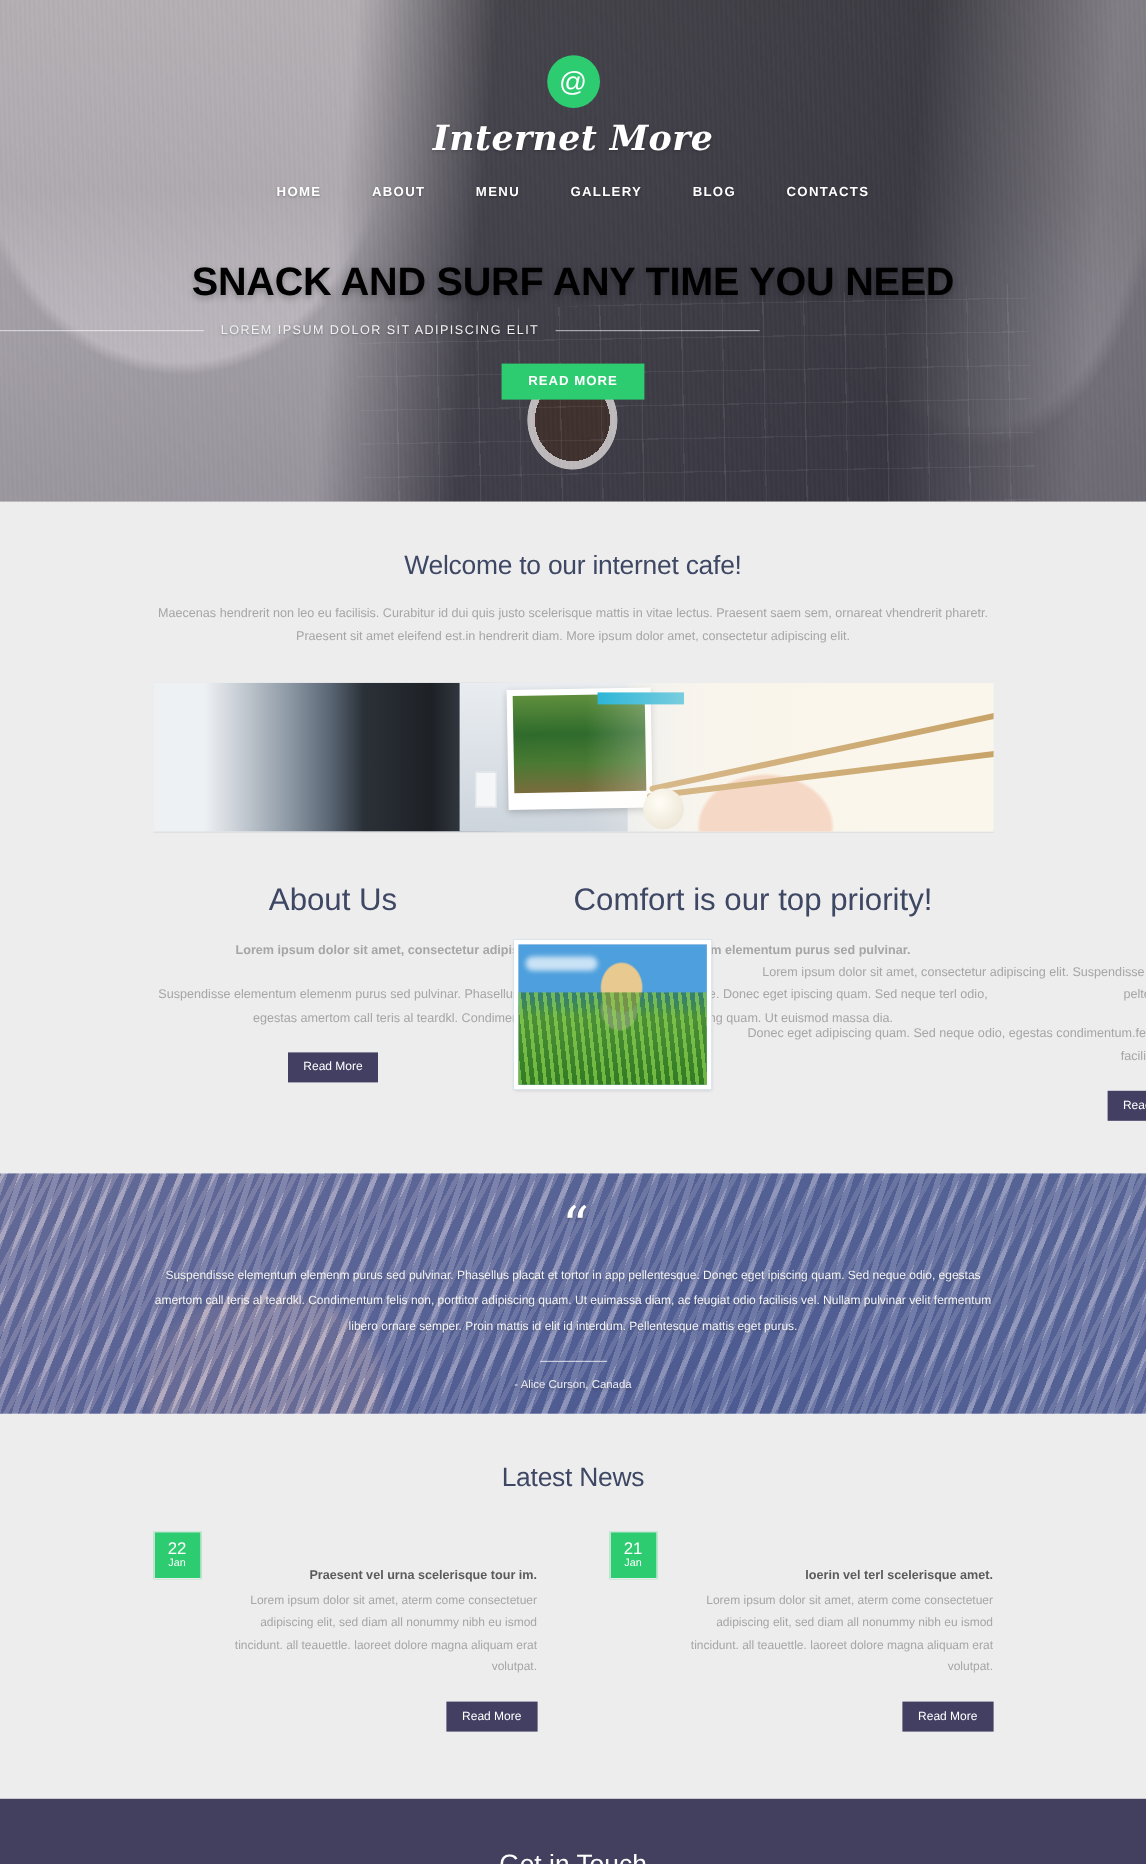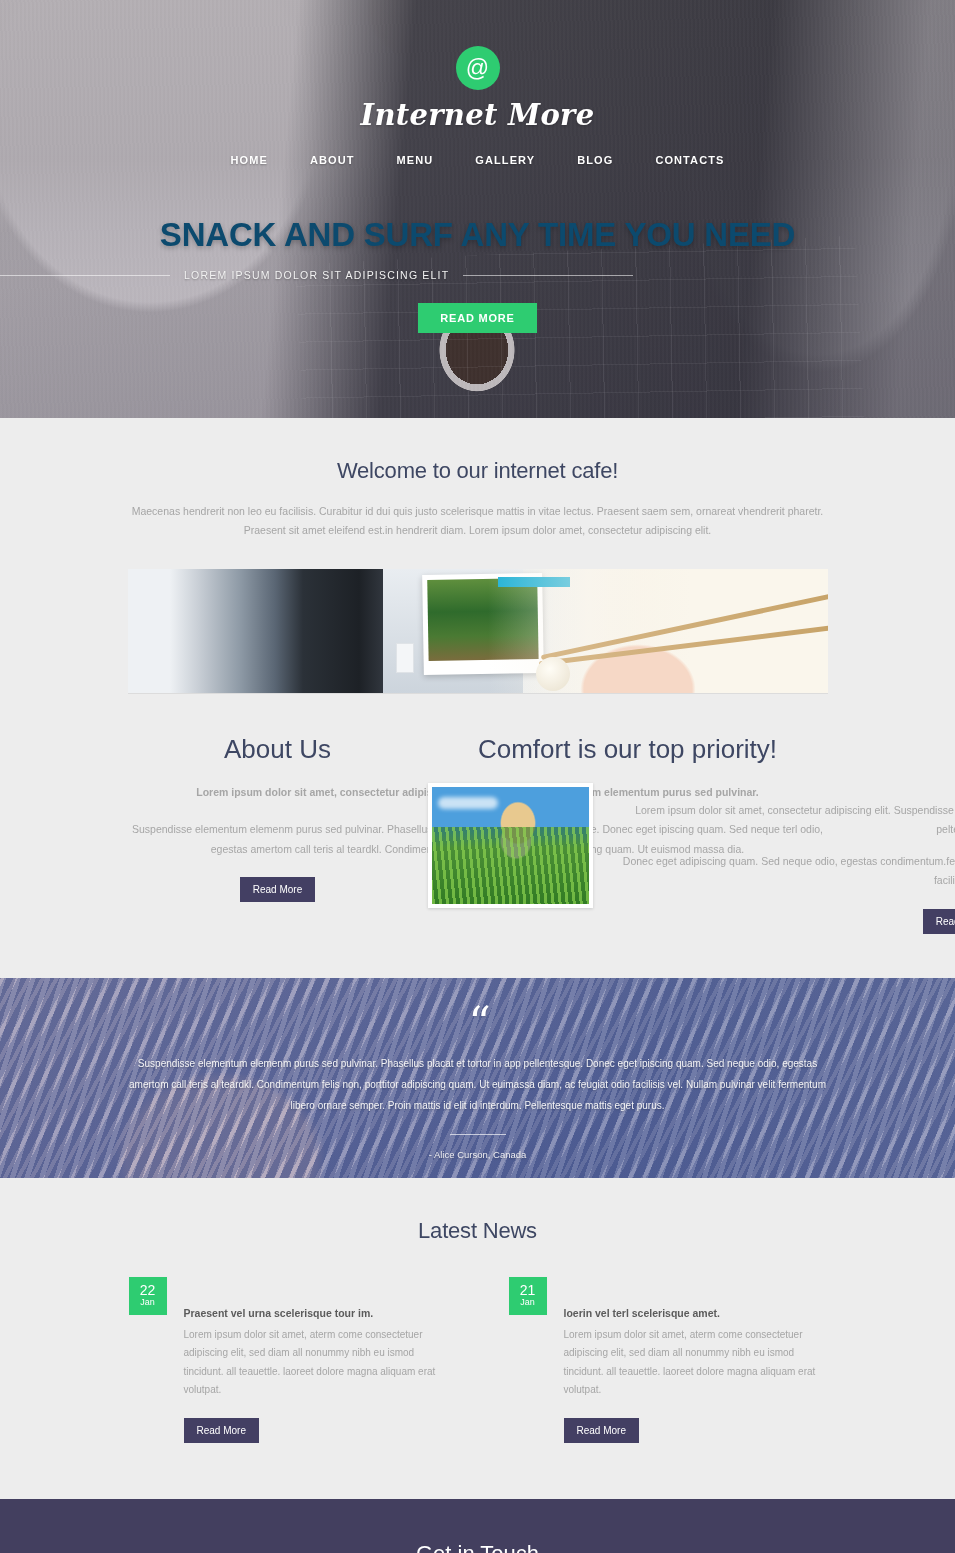--- a/index.html
+++ b/index.html
@@ -85,21 +85,21 @@
     font-size:11px;
     font-weight:bold;
     letter-spacing:1.1px;
     padding:6px 21px;
     text-shadow:0 1px 2px rgba(0,0,0,.3);
   }
   .hero-title{
     margin-top:44px;
     font-size:33px;
     font-weight:bold;
-    color:#0c4a6e;
+    color:#000000;
     letter-spacing:-.2px;
     text-shadow:0 2px 5px rgba(0,0,0,.25);
   }
   .hero-sub-wrap{
     margin-top:15px;
     display:flex; align-items:center; gap:14px;
   }
   .hero-rule{ width:170px; height:1px; background:rgba(255,255,255,.55); }
   .hero-sub{
     font-size:10.5px; letter-spacing:1.2px; color:#f2f2f2;
@@ -263,21 +263,21 @@
     margin-top:22px; font-size:10px; line-height:2.1; color:#f4f4f6;
     text-shadow:0 1px 2px rgba(0,0,0,.25);
   }
   .testi-rule{ width:56px; height:1px; background:rgba(255,255,255,.65); margin:18px auto 0; }
   .testi-author{ margin-top:14px; font-size:9.5px; color:#eeeef2; text-shadow:0 1px 2px rgba(0,0,0,.25); }
 
   
   .news{ padding:40px 0 56px; text-align:center; }
   .news-grid{
     width:700px; margin:32px auto 0;
-    display:flex; gap:60px; text-align:left;
+    display:flex; gap:60px; text-align:right;
   }
   .news-item{ width:320px; display:flex; gap:16px; }
   .date-badge{
     width:40px; height:40px; flex:0 0 40px;
     background:#2ecc71; color:#ffffff;
     display:flex; flex-direction:column; align-items:center; justify-content:center;
     line-height:1.05; border:1px solid #ececec;
   }
   .date-badge .d{ font-size:14px; }
   .date-badge .m{ font-size:9px; }
@@ -327,21 +327,21 @@
         <span class="hero-sub">LOREM IPSUM DOLOR SIT ADIPISCING ELIT</span>
         <span class="hero-rule"></span>
       </div>
 
       <a href="#" class="btn-green">READ MORE</a>
     </div>
   </section>
 
   <section class="section-light welcome">
     <h2 class="sec-title">Welcome to our internet cafe!</h2>
-    <p>Maecenas hendrerit non leo eu facilisis. Curabitur id dui quis justo scelerisque mattis in vitae lectus. Praesent saem sem, ornareat vhendrerit pharetr. Praesent sit amet eleifend est.in hendrerit diam. Lorem ipsum dolor  amet, consectetur adipiscing elit.</p>
+    <p>Maecenas hendrerit non leo eu facilisis. Curabitur id dui quis justo scelerisque mattis in vitae lectus. Praesent saem sem, ornareat vhendrerit pharetr. Praesent sit amet eleifend est.in hendrerit diam. More ipsum dolor  amet, consectetur adipiscing elit.</p>
 
     <div class="banner">
       <div class="banner-art"></div>
       <div class="banner-screen"></div>
       <div class="banner-thumbs">
           <i></i>
           <i></i>
           <i></i>
         </div>
       <div class="banner-polaroid">

